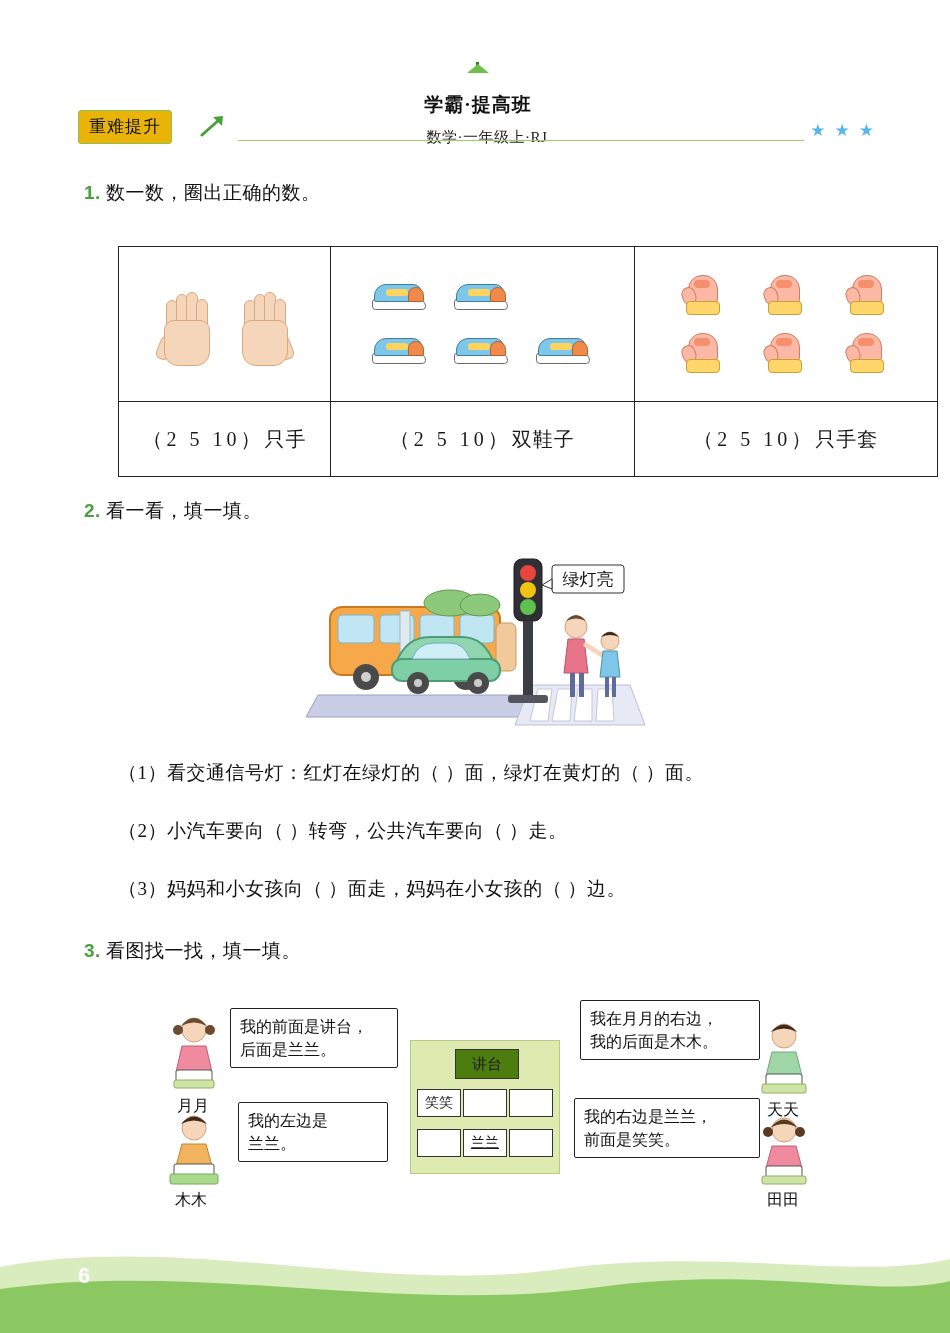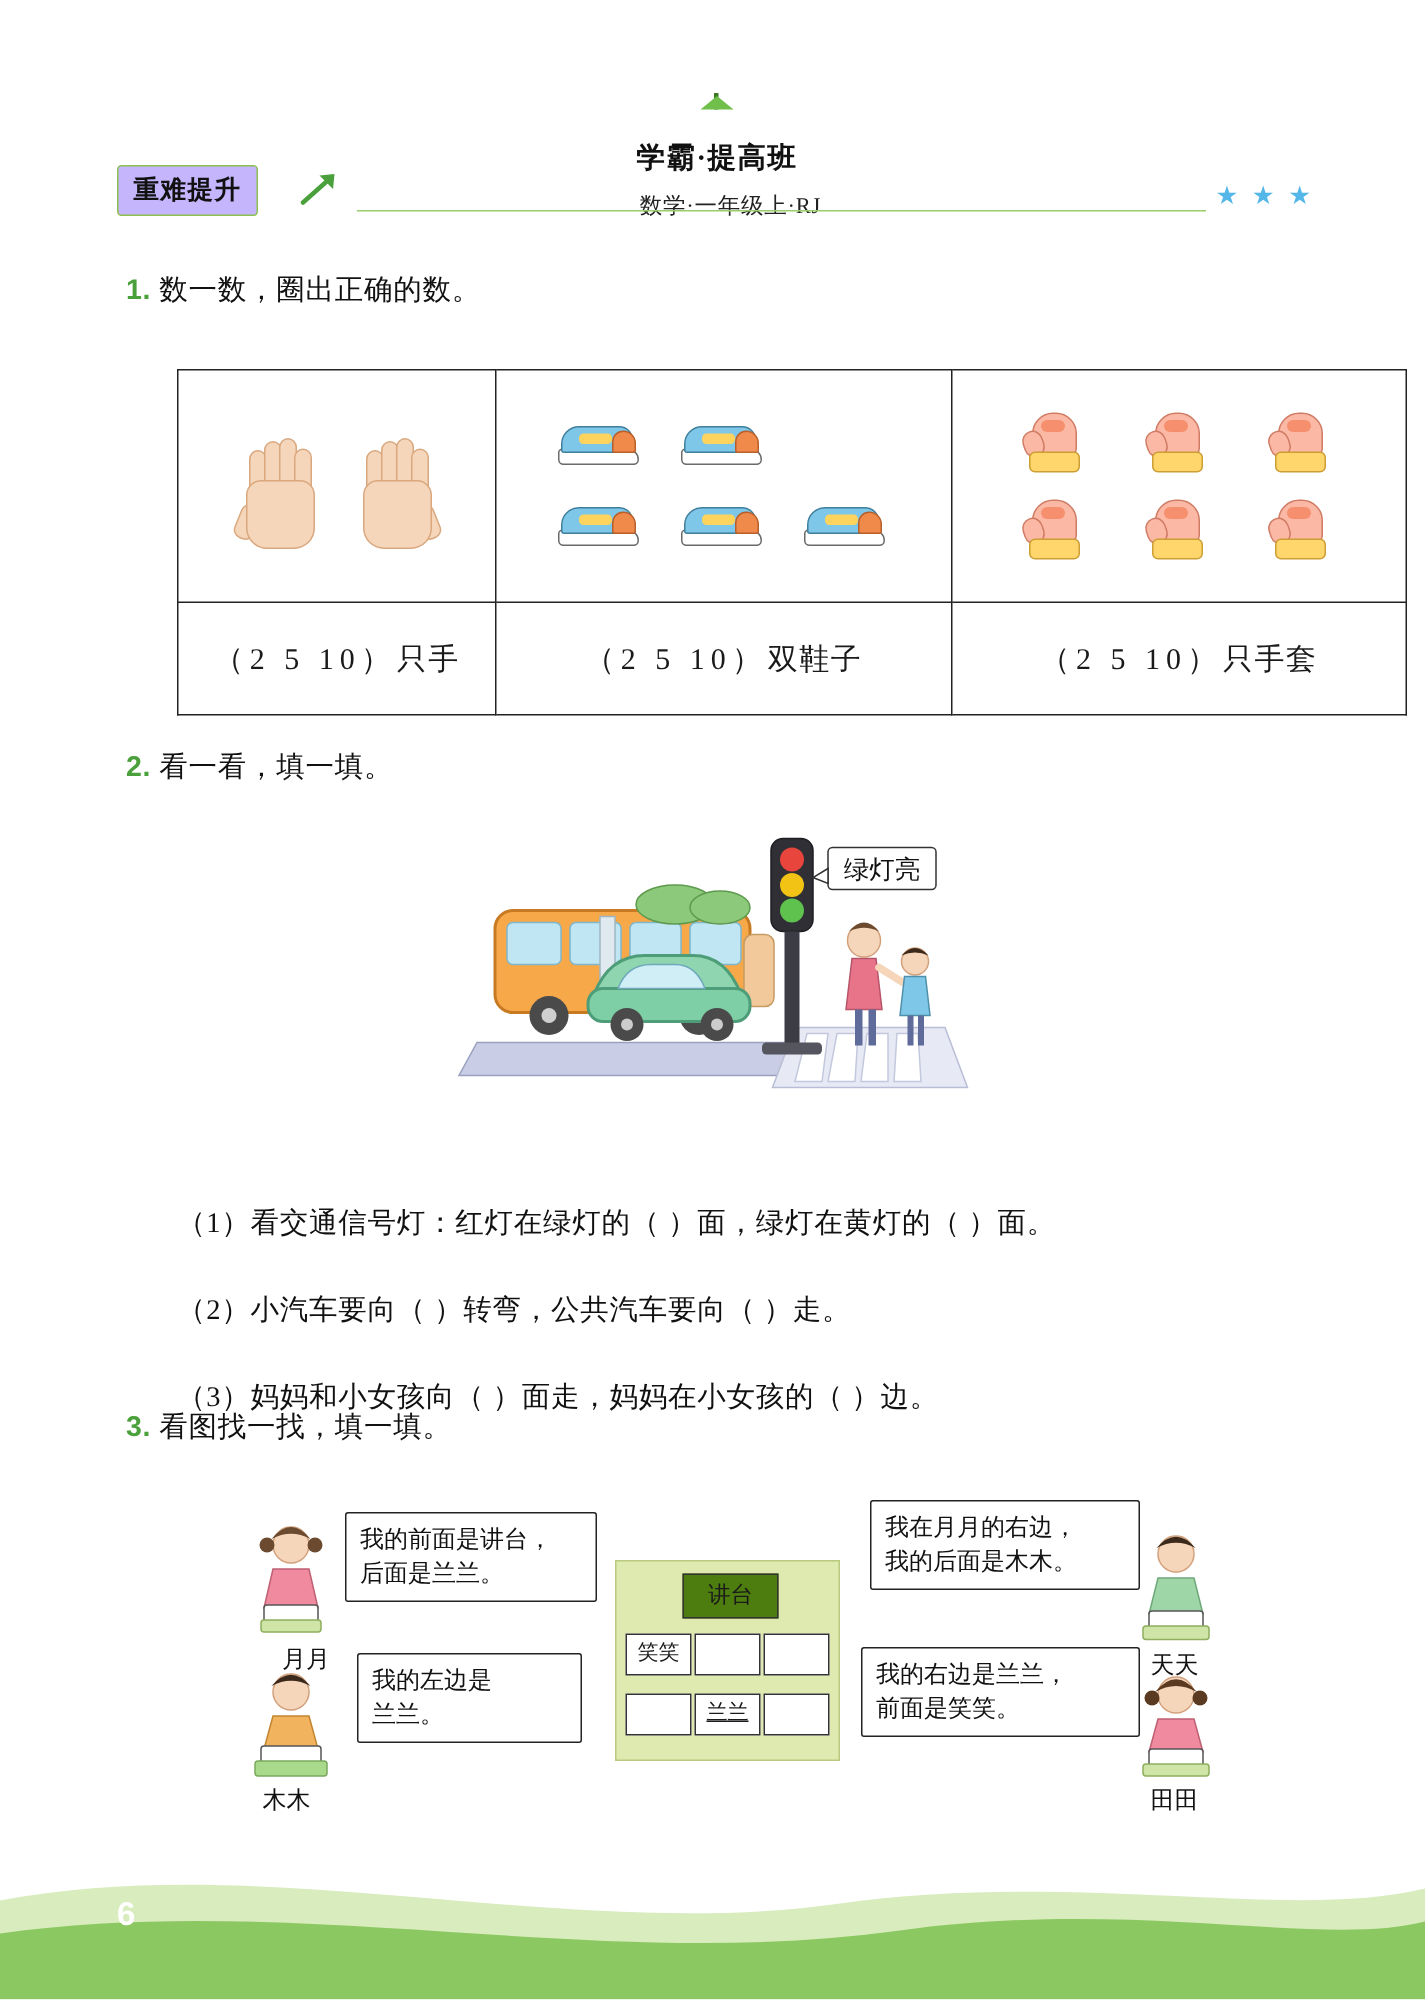--- a/index.html
+++ b/index.html
@@ -67,26 +67,26 @@
   .sec-bar {
     position: absolute;
     left: 78px;
     top: 110px;
     width: 796px;
     height: 34px;
   }
   .sec-tag {
     position: absolute;
     left: 0; top: 0;
-    background: #c4b5fd;
+    background: #eab308;
     border: 1px solid #8cc152;
     border-radius: 3px;
     padding: 4px 10px 5px 10px;
     font-size: 17px;
-    font-weight: bold;
+    font-weight: normal;
     color: #111;
     letter-spacing: 1px;
   }
   .sec-arrow {
     position: absolute;
     left: 122px;
     top: 2px;
     width: 30px;
     height: 26px;
   }
@@ -304,21 +304,20 @@
     top: 545px;
     width: 380px;
     height: 195px;
   }
   .q2-fill {
     position: absolute;
     font-size: 19px;
     letter-spacing: 0.5px;
     color: #111;
     white-space: nowrap;
-    margin-top: 42px;
   }
 
   
   .q3-art {
     position: absolute;
     left: 150px;
     top: 1000px;
     width: 680px;
     height: 200px;
   }
@@ -659,21 +658,21 @@
       <svg width="56" height="80" viewBox="0 0 56 80">
         <circle cx="28" cy="18" r="12" fill="#f6d6bb" stroke="#d2a17c"></circle>
         <path d="M15 14 q13 -16 26 0 q-13 -7 -26 0z" fill="#6b4a2f"></path>
         <circle cx="12" cy="18" r="5" fill="#6b4a2f"></circle>
           <circle cx="44" cy="18" r="5" fill="#6b4a2f"></circle>
         <path d="M16 34 h24 l6 26 h-36z" fill="#f08a9e" stroke="#bf5f74"></path>
         <rect x="10" y="58" width="36" height="12" rx="2" fill="#ffffff" stroke="#555"></rect>
         <rect x="8" y="68" width="40" height="8" rx="2" fill="#cfe5a8" stroke="#8fae5e"></rect>
       </svg>
     </div>
-    <div class="kid-label" style="left:16px; top:96px;text-align:right;">月月</div>
+    <div class="kid-label" style="left:16px; top:96px;">月月</div>
 
     <div class="person" style="left:14px; top:112px; width:60px; height:76px;">
       <svg width="60" height="76" viewBox="0 0 60 76">
         <circle cx="30" cy="16" r="12" fill="#f6d6bb" stroke="#d2a17c"></circle>
         <path d="M17 12 q13 -15 26 0 q-13 -7 -26 0z" fill="#3b2a1c"></path>
         <path d="M18 32 h24 l6 22 h-36z" fill="#f2b35e" stroke="#c2852f"></path>
         <rect x="10" y="52" width="40" height="12" rx="2" fill="#ffffff" stroke="#555"></rect>
         <rect x="6" y="62" width="48" height="10" rx="2" fill="#a9d98a" stroke="#7aa95e"></rect>
       </svg>
     </div>

